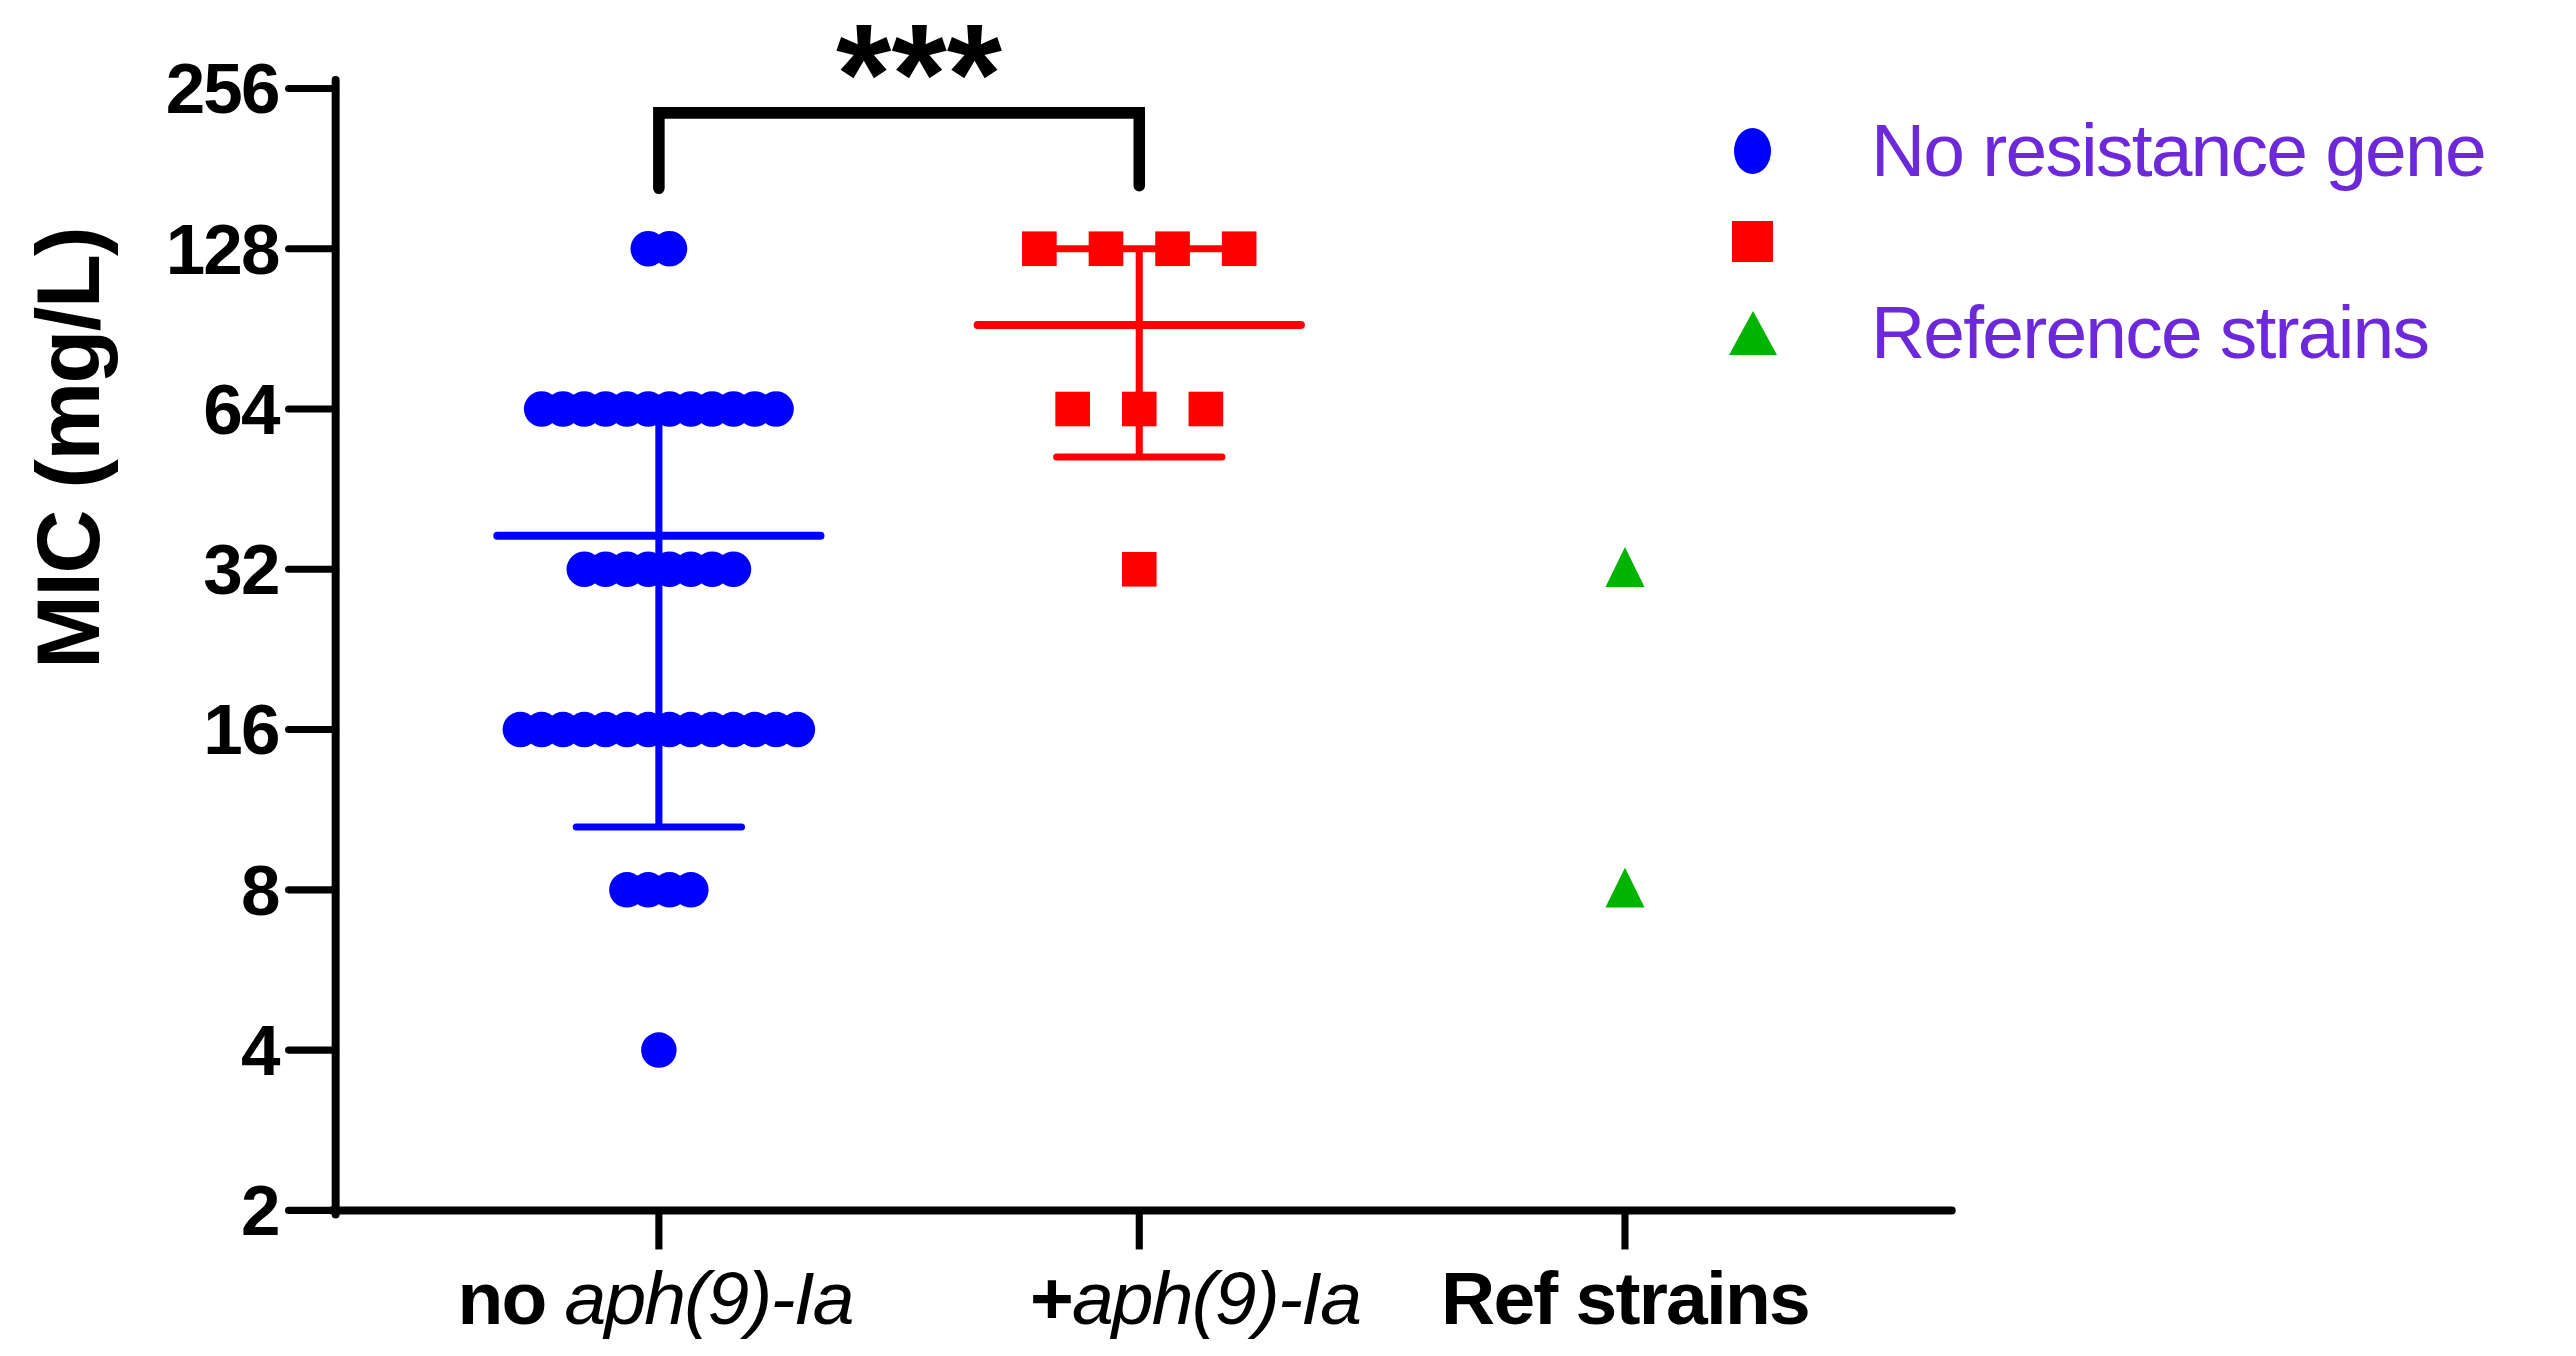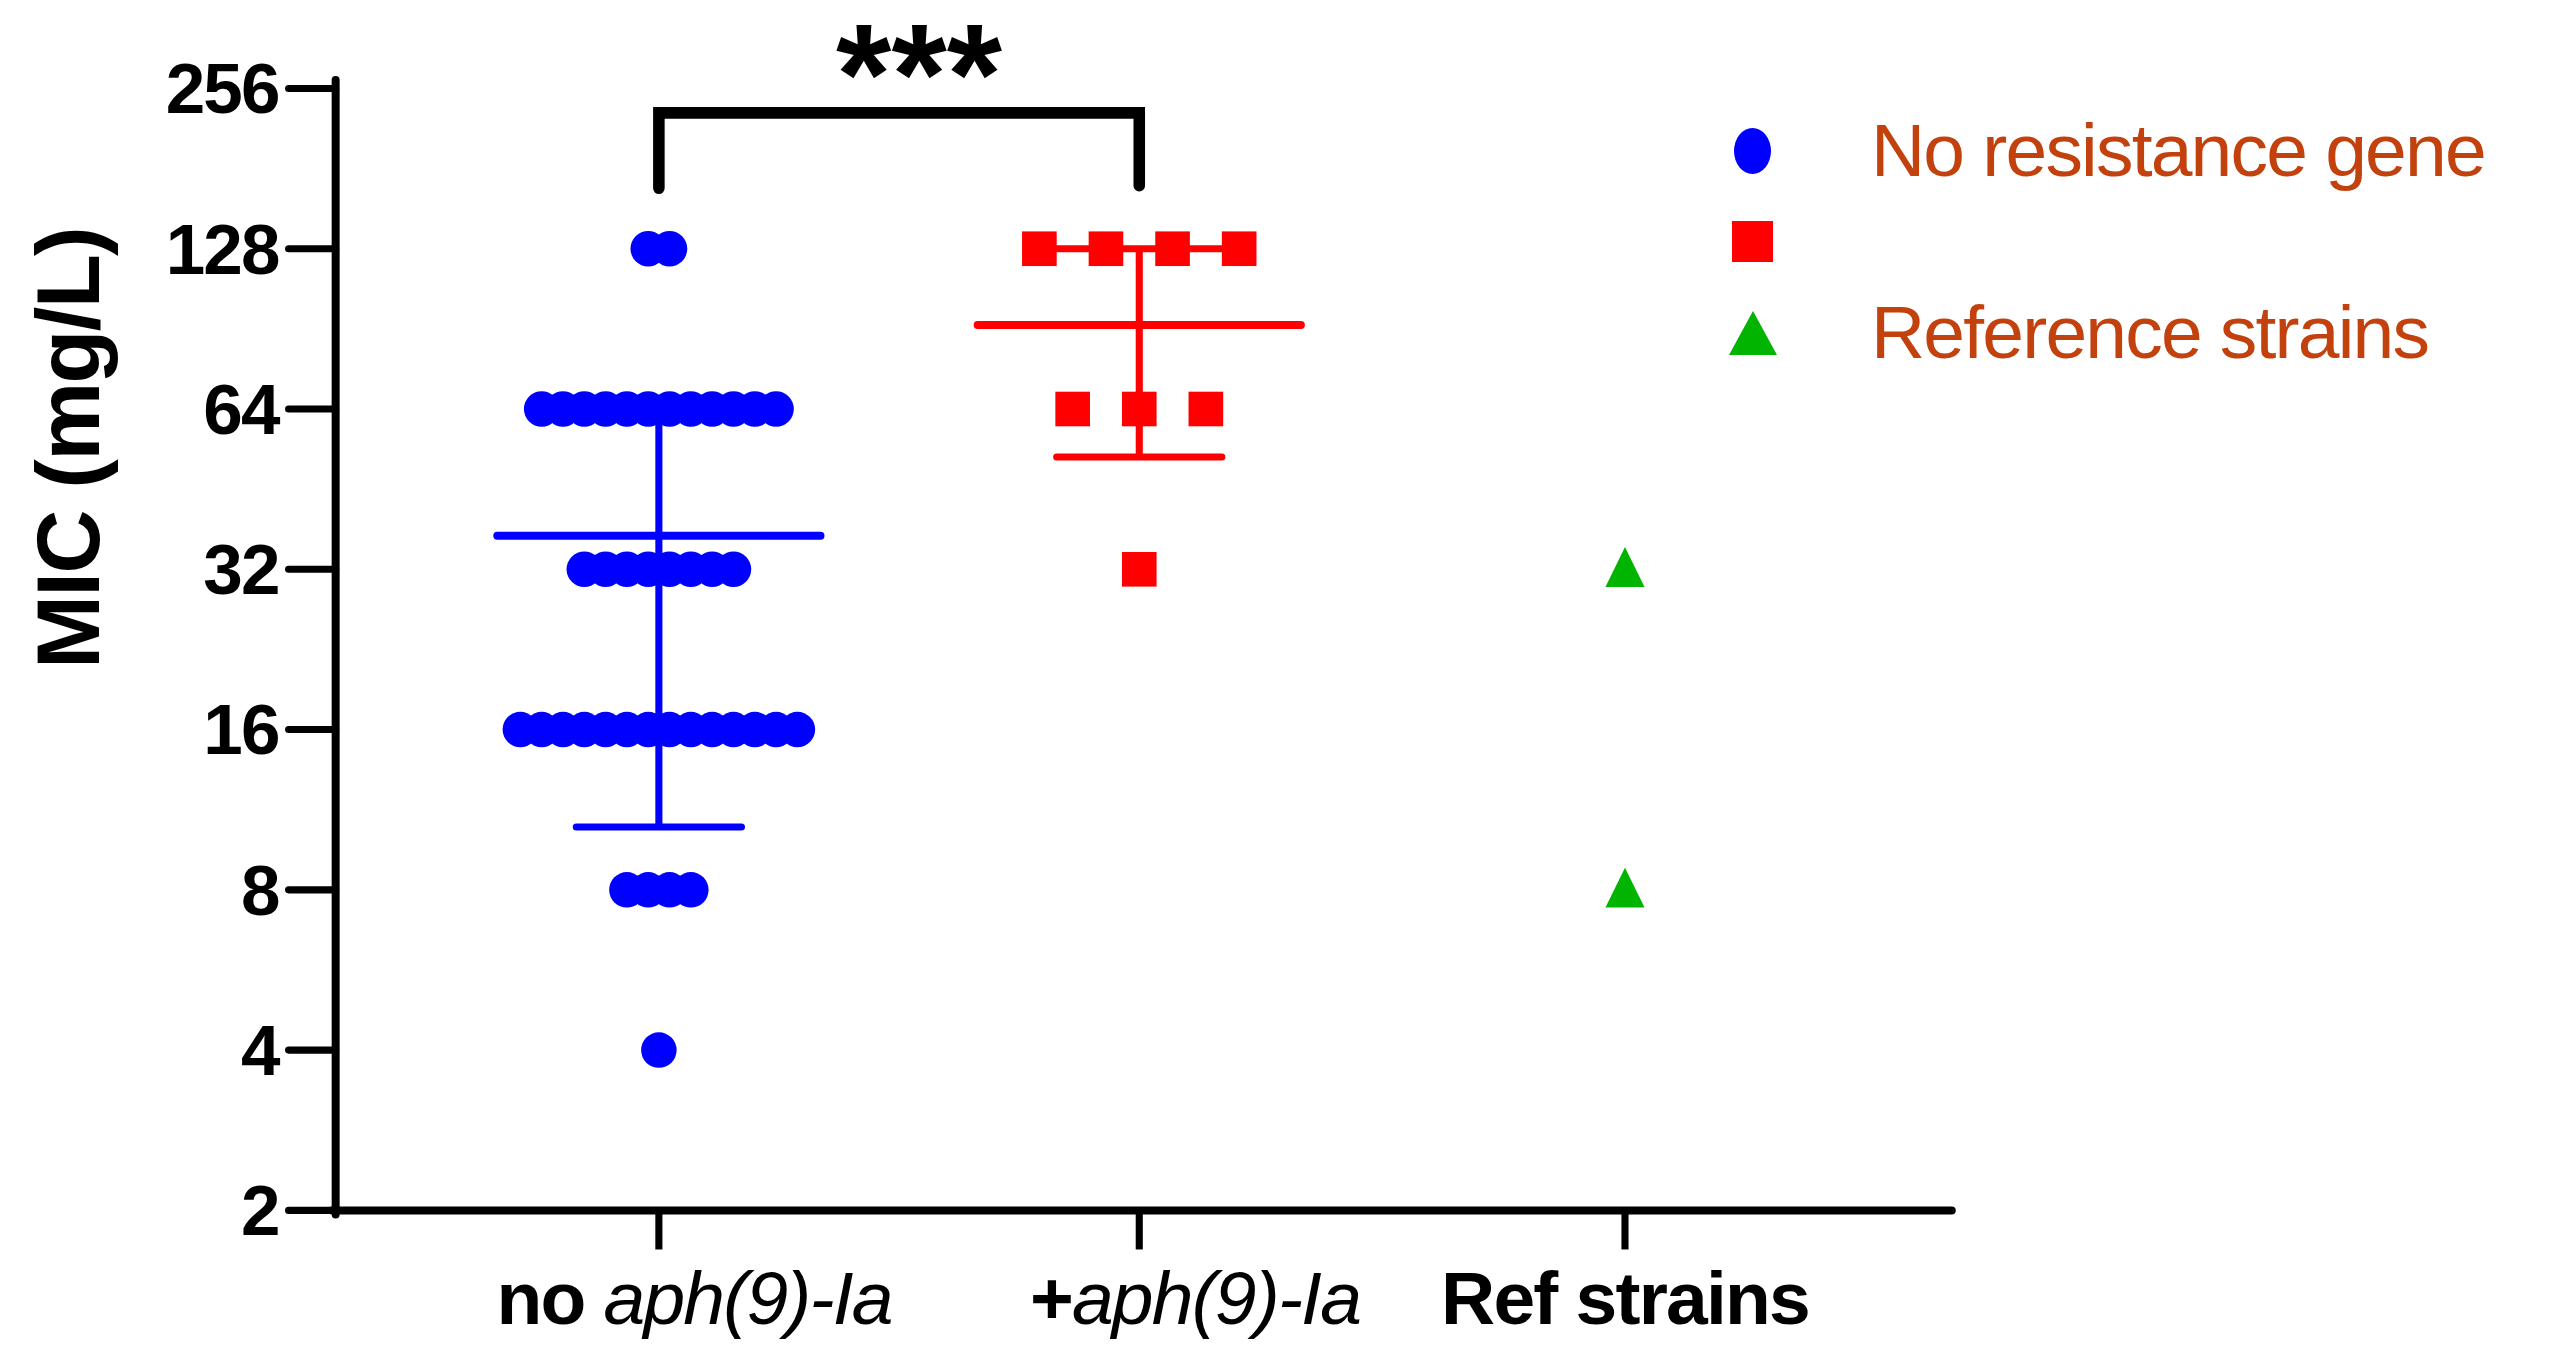--- a/index.html
+++ b/index.html
@@ -23,21 +23,21 @@
   .xlabel b{font-weight:700;font-style:normal;}
   .xlabel i{font-weight:400;font-style:italic;}
 
   
   .legend{position:absolute;left:1726px;top:105px;}
   .legend-row{display:flex;align-items:center;height:91px;}
   .legend-marker-box{width:53px;display:flex;justify-content:center;align-items:center;}
   .lm-circle{width:37px;height:46px;border-radius:50%;}
   .lm-square{width:41px;height:41px;}
   .lm-triangle{width:0;height:0;border-left:24px solid transparent;border-right:24px solid transparent;border-bottom:44px solid #00B400;}
-  .legend-label{margin-left:92px;font-size:75px;font-weight:400;color:#c2410c;letter-spacing:-1.8px;white-space:nowrap;line-height:1;}
+  .legend-label{margin-left:92px;font-size:75px;font-weight:400;color:#6d28d9;letter-spacing:-1.8px;white-space:nowrap;line-height:1;}
 </style>
 </head>
 <body>
 
 <div class="figure">
 
   <svg class="chart" viewBox="0 0 2901 1528">
     <text class="ytitle" transform="translate(112 505) rotate(-90)" text-anchor="middle">MIC (mg/L)</text>
     <g id="plot">
         <line x1="378" y1="90" x2="378" y2="1367.5" stroke="#000" stroke-width="9" stroke-linecap="round"></line>
@@ -118,21 +118,21 @@
         <rect x="1263.5" y="441" width="39" height="39" fill="#FF0000"></rect>
         <rect x="1338.5" y="441" width="39" height="39" fill="#FF0000"></rect>
         <rect x="1263.5" y="621.5" width="39" height="39" fill="#FF0000"></rect>
         <polygon points="1830,616 1808,661 1852,661" fill="#00B400"></polygon>
         <polygon points="1830,977 1808,1022 1852,1022" fill="#00B400"></polygon>
         <path d="M 742 212 L 742 127 L 1283 127 L 1283 209" fill="none" stroke="#000" stroke-width="13" stroke-linecap="round" stroke-linejoin="miter"></path>
         <text x="1035" y="138" text-anchor="middle" class="sig-stars">***</text>
       </g>
   </svg>
 
-  <div class="xlabel" id="xlabel-0" style="left: 694px; text-align: center;"><b>no </b><i>aph(9)-Ia</i></div>
+  <div class="xlabel" id="xlabel-0" style="left: 655px; text-align: center;"><b>no </b><i>aph(9)-Ia</i></div>
   <div class="xlabel" id="xlabel-1" style="left: 1195px;"><b>+</b><i>aph(9)-Ia</i></div>
   <div class="xlabel" id="xlabel-2" style="left: 1625px; text-align: center;"><b>Ref strains</b><i></i></div>
 
   <div class="legend">
     <div class="legend-row">
       <span class="legend-marker-box">
           <span class="lm-circle legend-marker" style="background: rgb(0, 0, 255);"></span>
         </span>
       <span class="legend-label">No resistance gene</span>
     </div>

